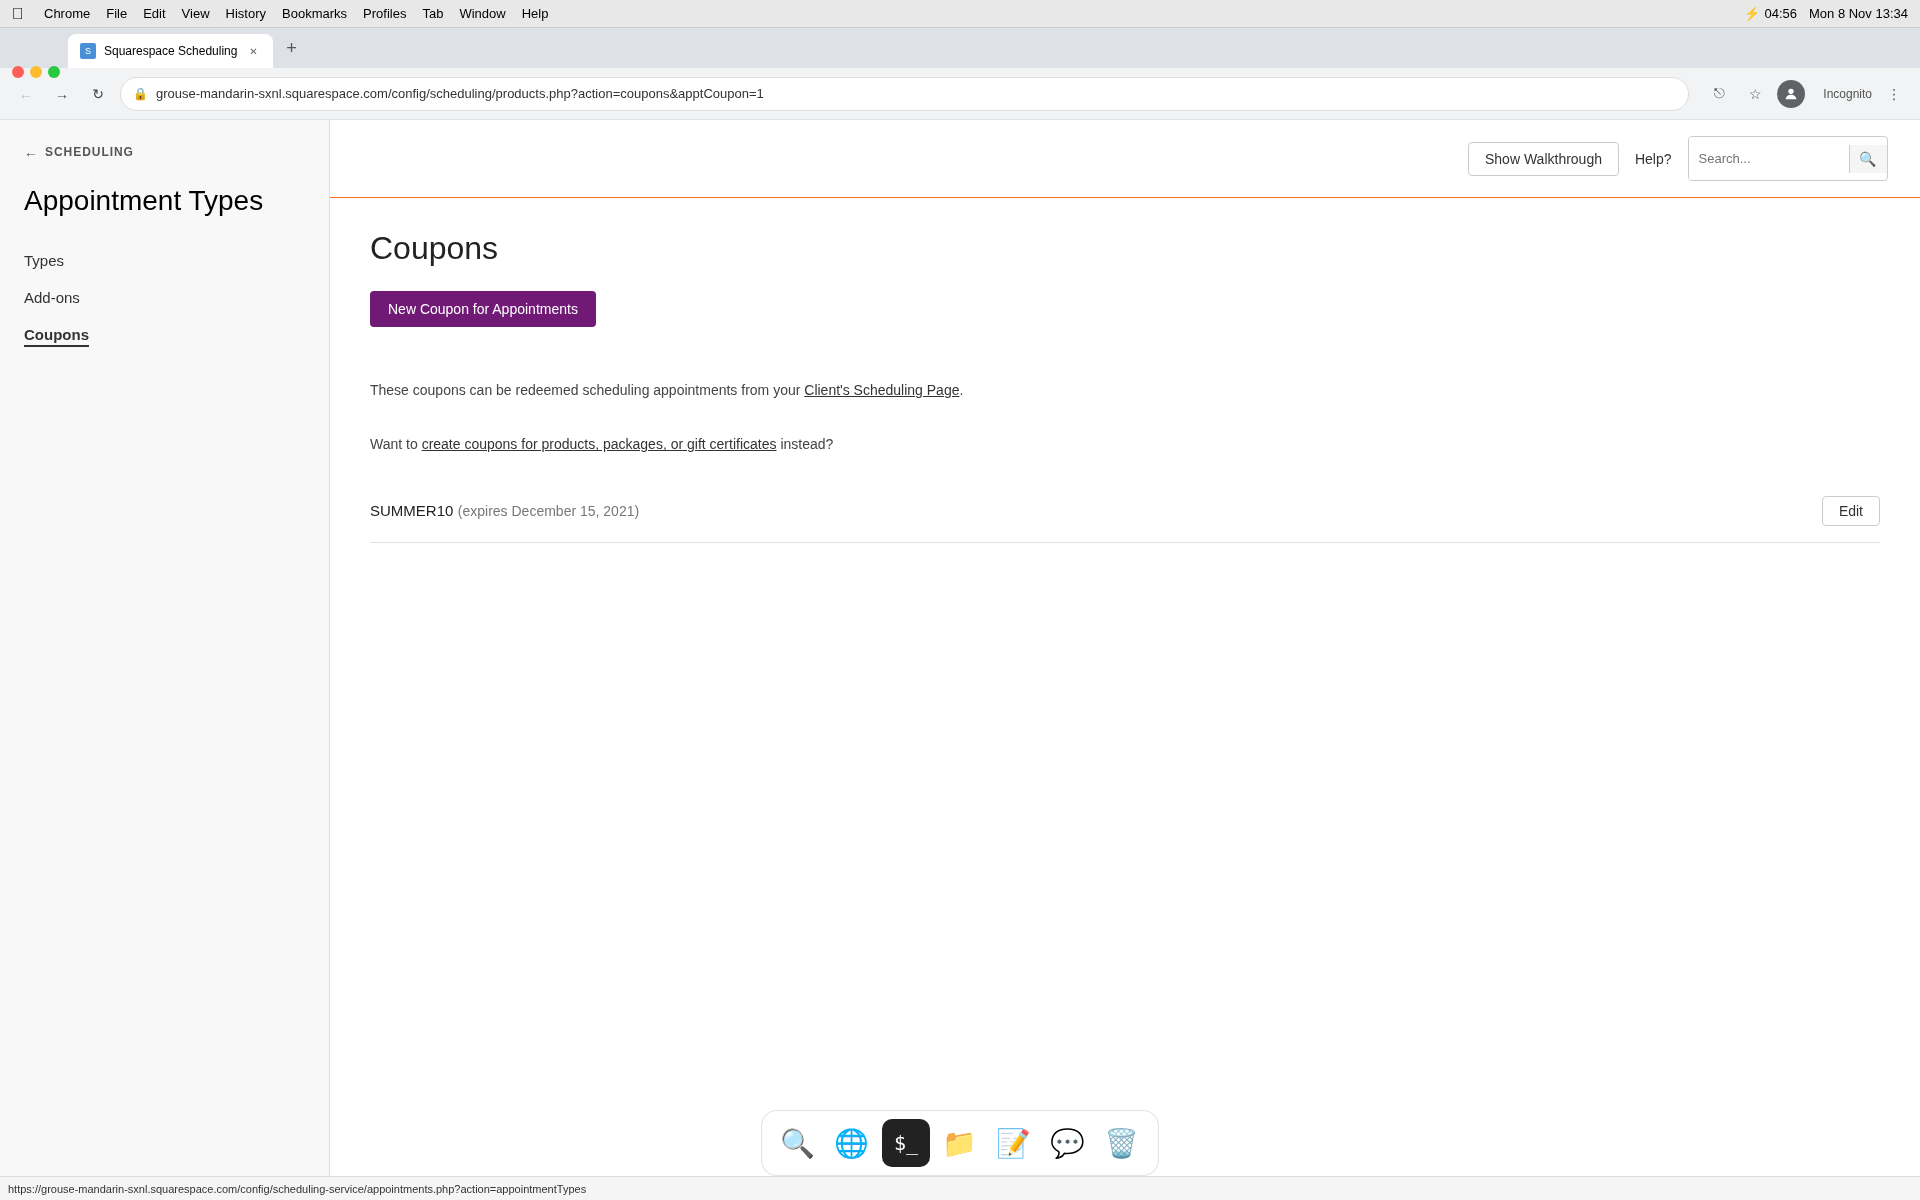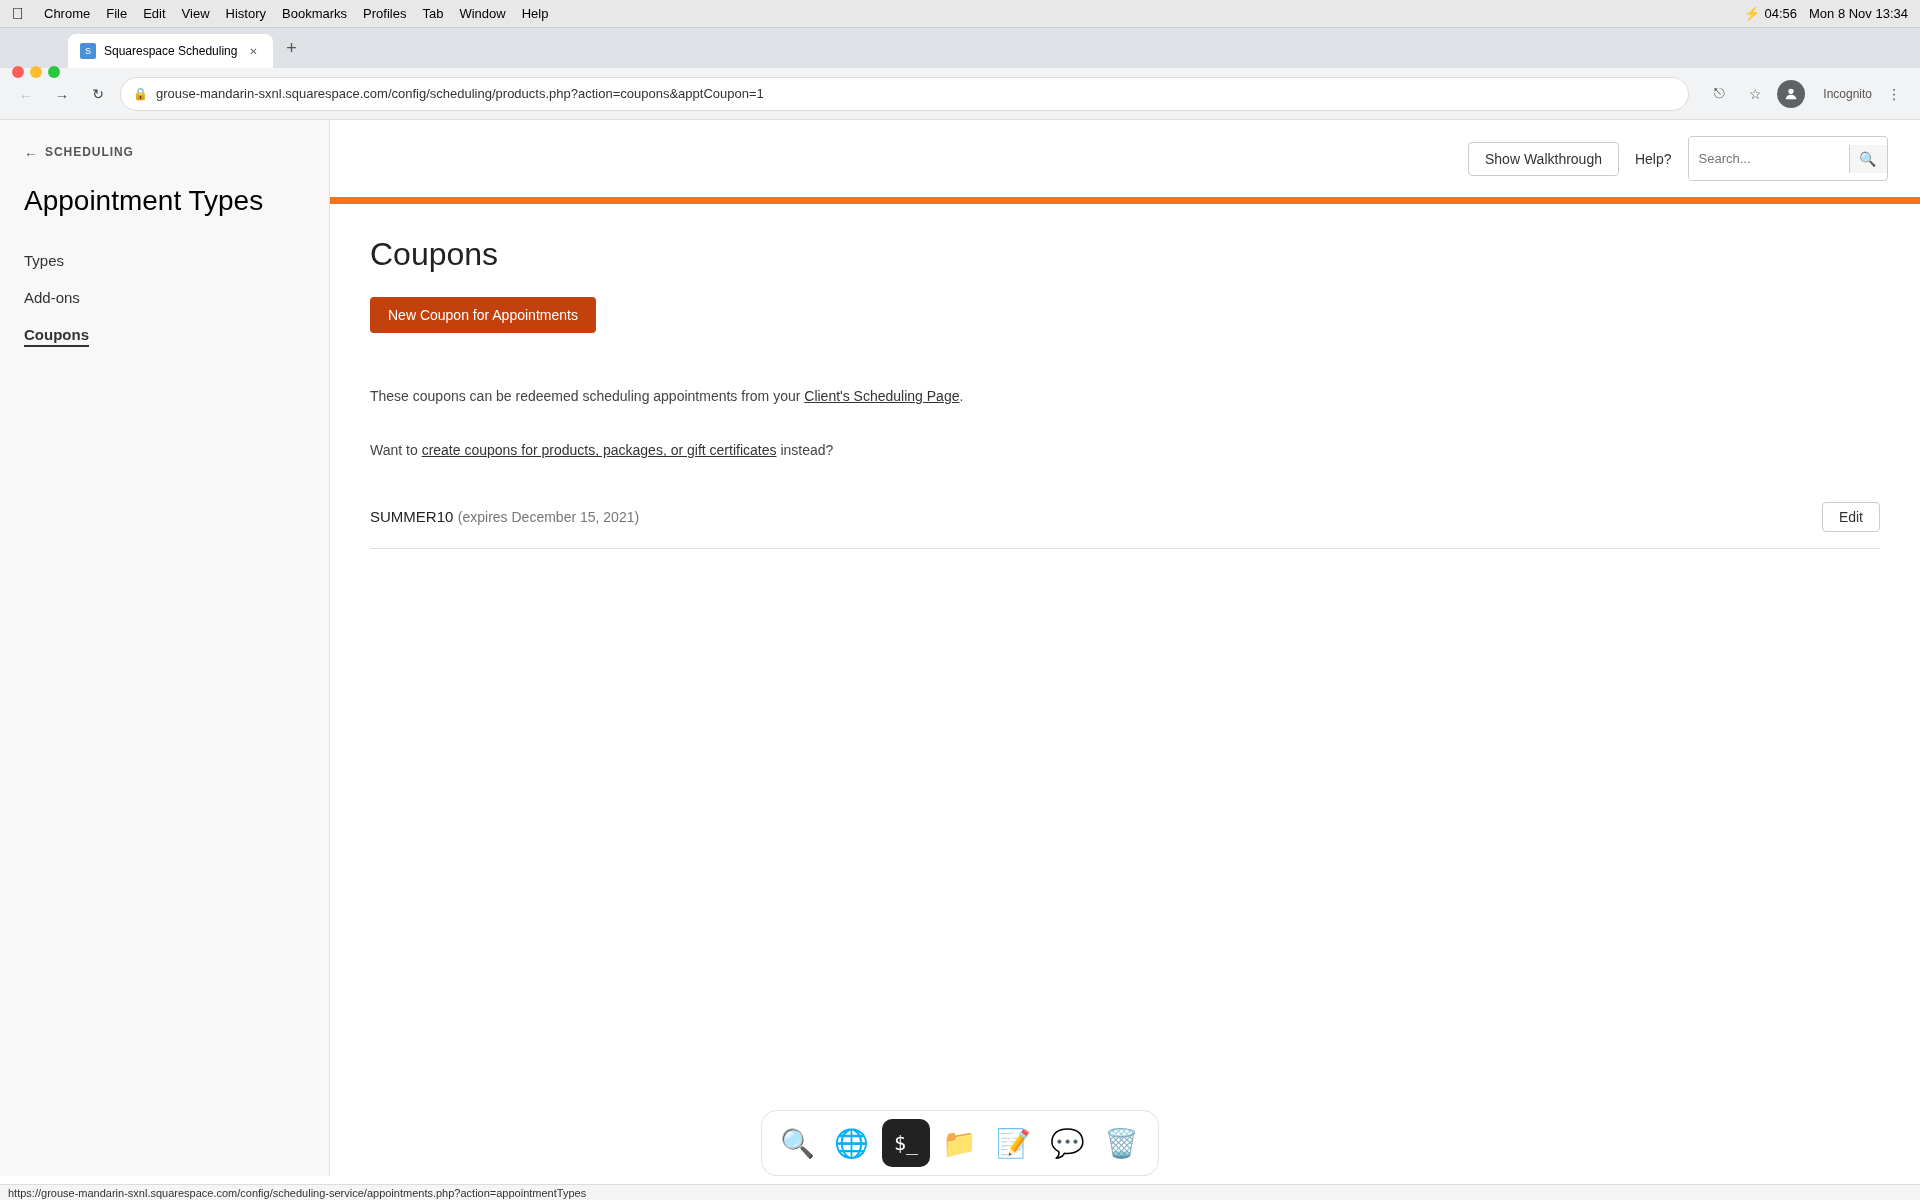--- a/index.html
+++ b/index.html
@@ -135,21 +135,21 @@
       overflow-y: auto;
       background: #fff;
     }
 
     .top-bar {
       display: flex;
       align-items: center;
       justify-content: flex-end;
       padding: 16px 32px;
       gap: 12px;
-      border-bottom: 7px solid #f97316;
+      border-bottom: 1px solid #f97316;
     }
     .show-walkthrough-btn {
       background: #fff;
       border: 1px solid #ccc;
       border-radius: 4px;
       padding: 8px 16px;
       font-size: 14px;
       cursor: pointer;
       color: #333;
     }
@@ -189,21 +189,21 @@
     .page-body {
       padding: 32px 40px;
     }
     .page-title {
       font-size: 32px;
       font-weight: 400;
       color: #222;
       margin-bottom: 24px;
     }
     .new-coupon-btn {
-      background: #c2410c;
+      background: #701a75;
       color: #fff;
       border: none;
       border-radius: 4px;
       padding: 10px 18px;
       font-size: 14px;
       cursor: pointer;
       margin-bottom: 20px;
     }
     .description {
       font-size: 14px;
@@ -233,21 +233,21 @@
       cursor: pointer;
       color: #333;
     }
 
     
     .status-bar {
       position: fixed;
       bottom: 0;
       left: 0;
       right: 0;
-      height: 16px;
+      height: 24px;
       background: #f5f5f5;
       border-top: 1px solid #ddd;
       display: flex;
       align-items: center;
       padding: 0 8px;
       font-size: 11px;
       color: #333;
     }
 
     

